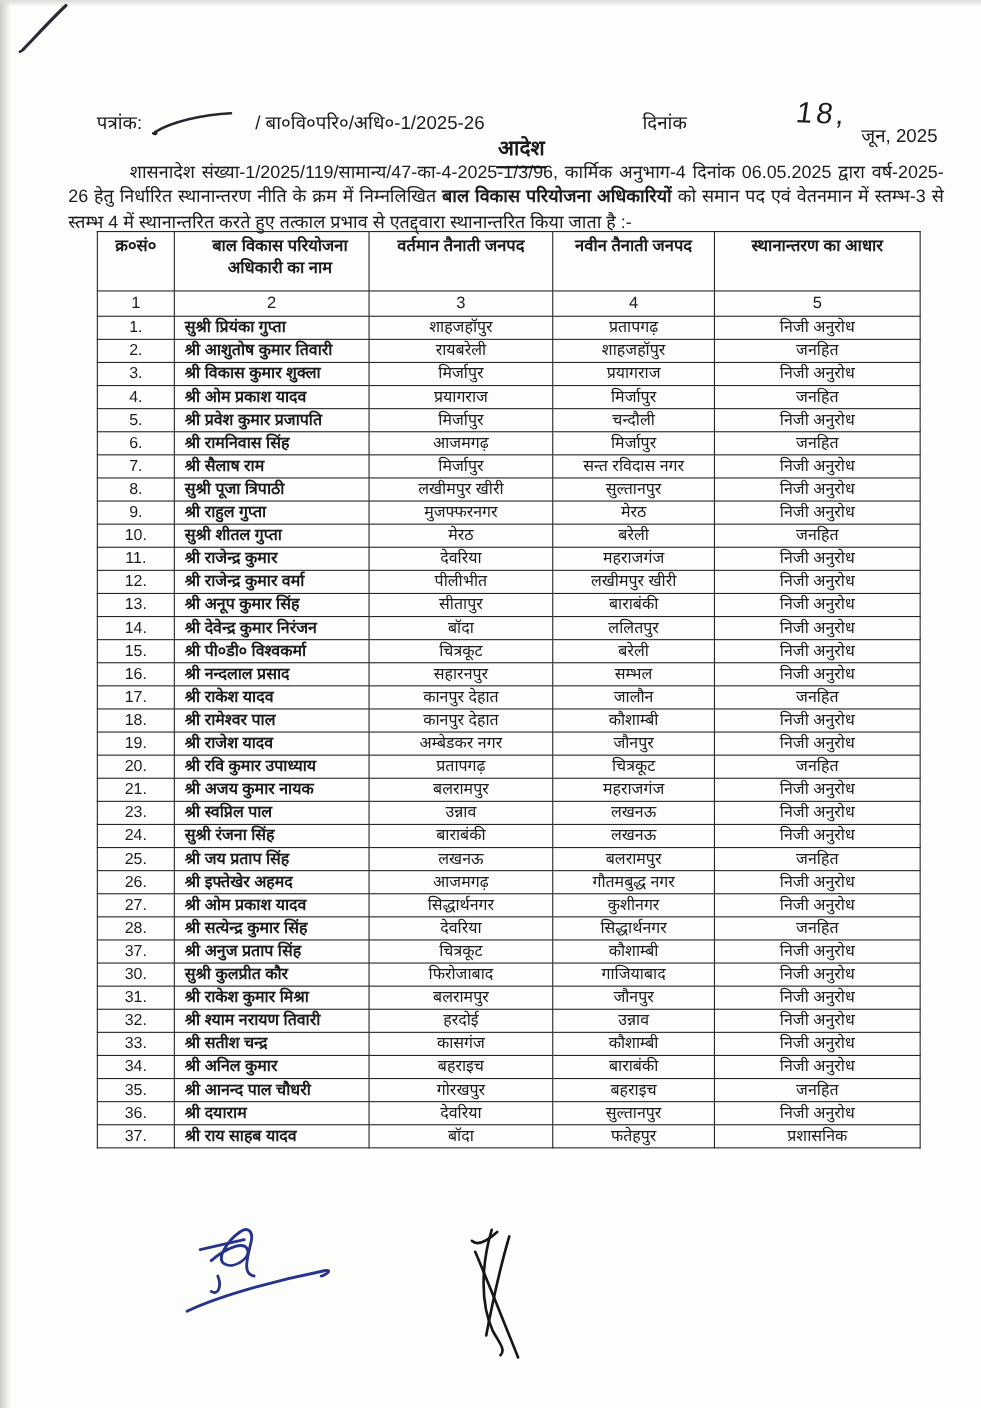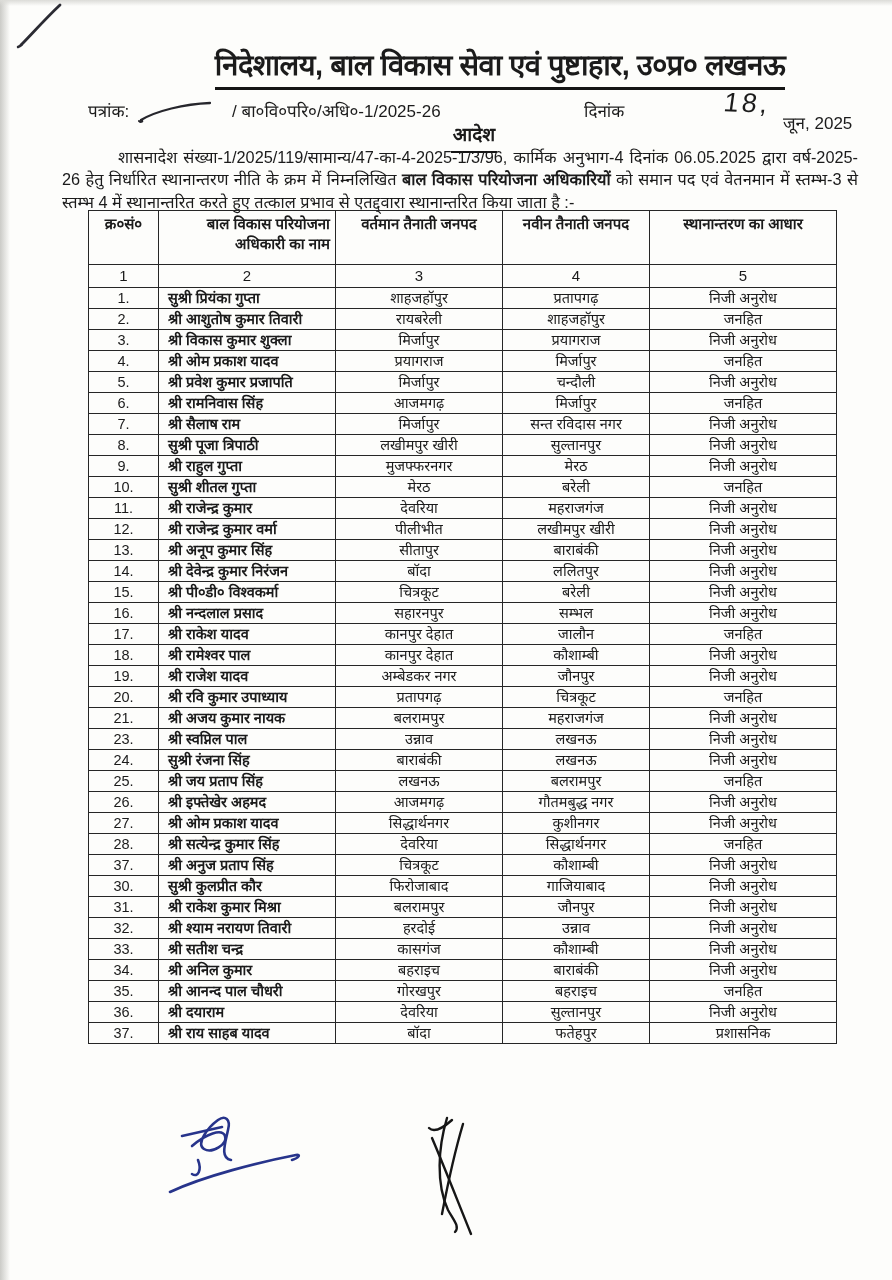--- a/index.html
+++ b/index.html
@@ -35,21 +35,21 @@
     font-size:16.3px;line-height:22.4px;text-align:justify;text-indent:56px;}
   .para b{font-weight:bold;}
 
   table.doc-table{position:absolute;top:210px;left:88px;width:748px;
     border-collapse:collapse;table-layout:fixed;}
   .doc-table th,.doc-table td{border:1.6px solid #262626;}
   .doc-table thead th{font-size:15px;font-weight:bold;vertical-align:top;
     padding:3px 5px 0;height:50px;line-height:20px;}
   .doc-table thead th.h0,.doc-table thead th.h2,
   .doc-table thead th.h3,.doc-table thead th.h4{text-align:center;}
-  .doc-table thead th.h1{text-align:right;padding-left:20px;}
+  .doc-table thead th.h1{text-align:center;padding-left:20px;}
   .doc-table tr.numrow td{height:22px;font-size:15px;text-align:center;line-height:22px;padding:0;}
   .doc-table tbody td{height:19.6px;font-size:14.5px;line-height:20px;
     white-space:nowrap;overflow:visible;padding:0 3px;vertical-align:middle;}
   .doc-table tbody td.c0{text-align:center;}
   .doc-table tbody td.c1{text-align:left;padding-left:9px;font-weight:bold;}
   .doc-table tbody td.c2,.doc-table tbody td.c3,.doc-table tbody td.c4{text-align:center;}
 
   .hand{position:absolute;}
 </style>
 </head>
@@ -57,23 +57,20 @@
 
 <div class="page">
   <div class="edge-left"></div>
   <div class="edge-top"></div>
 
   <svg class="hand" style="left:14px;top:2px;" width="52" height="48" viewBox="0 0 52 48">
     <path d="M7,43 C16,34 32,16 46,3" fill="none" stroke="#2b2b33" stroke-width="2.8" stroke-linecap="round"></path>
     <path d="M7,43 C9,41 7,44 4,45" fill="none" stroke="#2b2b33" stroke-width="2.4" stroke-linecap="round"></path>
   </svg>
 
-  <div class="doc-title">
-    <span class="t">निदेशालय, बाल विकास सेवा एवं पुष्टाहार, उ०प्र० लखनऊ</span>
-  </div>
 
   <span class="lbl-patrank">पत्रांक:</span>
   <svg class="hand" style="left:138px;top:98px;" width="76" height="26" viewBox="0 0 76 26">
     <path d="M3,22 C18,13 46,6 72,5" fill="none" stroke="#26262c" stroke-width="2.3" stroke-linecap="round"></path>
     <path d="M3,22 C6,23 3,25 1,23" fill="none" stroke="#26262c" stroke-width="2" stroke-linecap="round"></path>
   </svg>
   <span class="ref-no">/ बा०वि०परि०/अधि०-1/2025-26</span>
   <span class="lbl-date">दिनांक</span>
   <span class="date-day">18,</span>
   <span class="date-my">जून, 2025</span>

